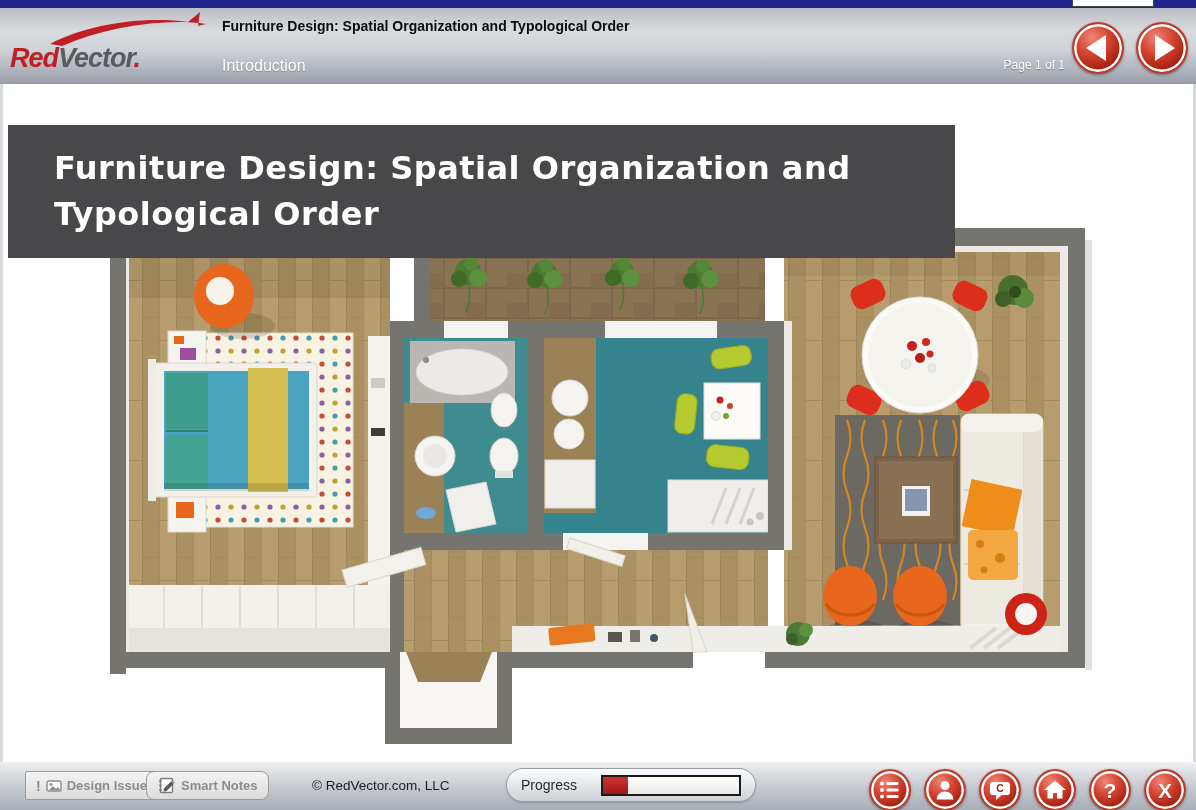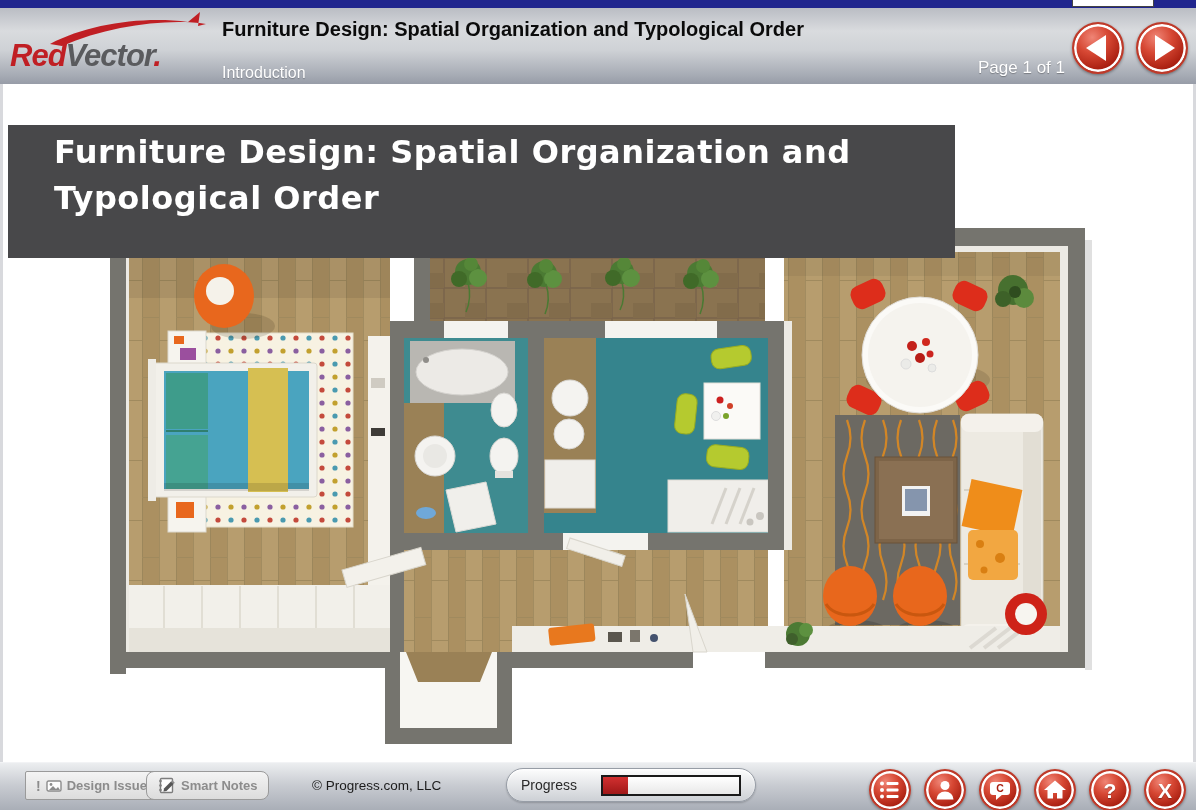--- a/index.html
+++ b/index.html
@@ -11,45 +11,45 @@
   .artifact{position:absolute;left:1072px;top:0;width:80px;height:6px;background:#fff;
             border:1px solid #444;border-top:none;}
 
   
   header{position:absolute;left:0;top:8px;width:1196px;height:76px;
          background:linear-gradient(180deg,#babdc4 0%,#d9dbde 30%,#cfd2d6 55%,#a7acb5 88%,#979ca7 100%);
          border-bottom:1px solid #8d929c;}
   .logo{position:absolute;left:10px;top:2px;width:205px;height:72px;}
   .logo-swoosh{position:absolute;left:38px;top:2px;}
   .logo-text{position:absolute;left:0;bottom:8px;font-style:italic;font-weight:bold;
-             font-size:31px;letter-spacing:-1px;white-space:nowrap;}
+             font-size:27px;letter-spacing:-1px;white-space:nowrap;}
   .logo-text .lr{color:#c01f24;} .logo-text .lg{color:#5a5b5e;}
   .titles{position:absolute;left:222px;top:10px;}
-  .course-title{font-size:20px;font-weight:bold;color:#0b0b0b;white-space:nowrap;}
+  .course-title{font-size:14px;font-weight:bold;color:#0b0b0b;white-space:nowrap;}
   .lesson-title{font-size:16px;color:#fff;margin-top:23px;text-shadow:0 1px 1px rgba(0,0,0,.25);}
-  .page-ind{position:absolute;right:131px;top:50px;font-size:17px;color:#fff;
+  .page-ind{position:absolute;right:131px;top:50px;font-size:12px;color:#fff;
             text-shadow:0 1px 1px rgba(0,0,0,.3);}
 
   .redbtn{display:flex;align-items:center;justify-content:center;border-radius:50%;
           border:2px solid #bd3a2a;cursor:pointer;padding:0;
           background:radial-gradient(circle at 38% 28%, #ef8576 0%, #d64733 35%, #a81e10 72%, #871106 100%);
           box-shadow:inset 0 0 0 2.5px #fff, 0 1px 3px rgba(0,0,0,.4);}
   .navbtn{position:absolute;top:14px;width:52px;height:52px;}
   .navbtn.prev{right:72px;} .navbtn.next{right:8px;}
   .tri-left{width:0;height:0;border-top:13px solid transparent;border-bottom:13px solid transparent;
             border-right:20px solid #fff;margin-right:5px;}
   .tri-right{width:0;height:0;border-top:13px solid transparent;border-bottom:13px solid transparent;
              border-left:20px solid #fff;margin-left:5px;}
 
   
   main{position:absolute;left:0;top:84px;width:1190px;height:678px;background:#fff;
        border-left:3px solid #d8d9dd;border-right:3px solid #d8d9dd;}
   .floorplan{position:absolute;left:105px;top:144px;width:985px;height:518px;}
   .banner{position:absolute;left:5px;top:41px;width:947px;height:133px;background:#48484a;
-          box-sizing:border-box;padding:4px 0 0 46px;}
+          box-sizing:border-box;padding:20px 0 0 46px;}
   .banner div{color:#fff;font-family:"DejaVu Sans",sans-serif;font-weight:700;
               font-size:32px;line-height:46px;letter-spacing:.5px;white-space:nowrap;}
 
   
   footer{position:absolute;left:0;top:762px;width:1196px;height:48px;
          background:linear-gradient(180deg,#eceef0 0%,#c9ccd2 45%,#a8adb6 100%);
          border-top:1px solid #f2f3f5;}
   .toolbtn{position:absolute;top:8px;height:29px;display:flex;align-items:center;gap:5px;
            background:linear-gradient(180deg,#f4f4f4,#dcdcdc);border:1px solid #9a9a9a;
            border-radius:2px;color:#8c8c8c;font-weight:bold;font-size:13px;padding:0 10px;cursor:pointer;
@@ -399,21 +399,21 @@
       <rect x="3.5" y="1.5" width="12" height="14" rx="1" fill="#fdfdfd" stroke="#7d7d7d" stroke-width="1.4"></rect>
       <circle cx="3.5" cy="4" r="1.3" fill="#7d7d7d"></circle>
       <circle cx="3.5" cy="8.5" r="1.3" fill="#7d7d7d"></circle>
       <circle cx="3.5" cy="13" r="1.3" fill="#7d7d7d"></circle>
       <polygon points="7,11.5 14,4.5 16.5,7 9.5,14 6.5,14.5" fill="#565656"></polygon>
       <polygon points="14,4.5 15.3,3.2 17.8,5.7 16.5,7" fill="#8c8c8c"></polygon>
     </svg>
     <span>Smart Notes</span>
   </button>
 
-  <div class="copyright">© Progress.com, LLC</div>
+  <div class="copyright">© RedVector.com, LLC</div>
 
   <div class="progress-pill">
     <span class="progress-label">Progress</span>
     <div class="progress-track">
       <div class="progress-fill" style="width: 18%;"></div>
     </div>
   </div>
 
   <div class="footer-btns">
     <button class="redbtn">

